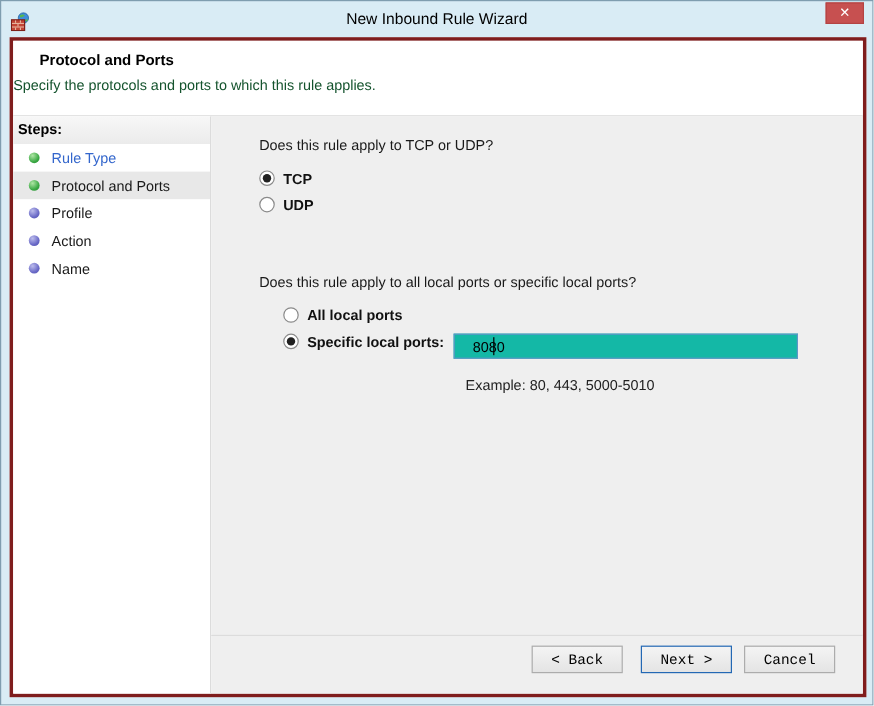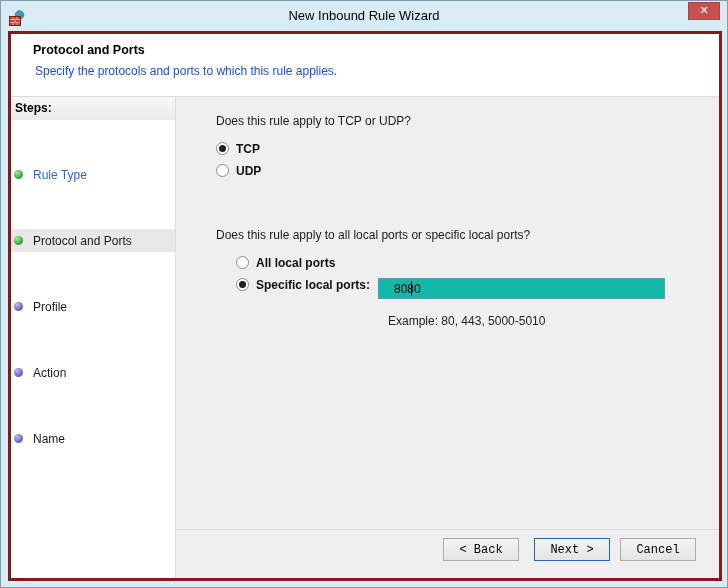--- a/index.html
+++ b/index.html
@@ -32,32 +32,32 @@
     width: 714px; height: 550px;
     background: #ffffff;
     border: 3px solid #7f1d1d;
     display: flex; flex-direction: column;
   }
   .header {
     height: 63px; background: #fff; border-bottom: 1px solid #dcdcdc;
     padding: 9px 0 0 0; flex: 0 0 auto;
   }
   .header-title { font-weight: bold; font-size: 12.5px; color: #000; padding-left: 22px; }
-  .header-subtitle { margin-top: 7px; padding-left: 24px; color: #1d4ed8; }
+  .header-subtitle { margin-top: 7px; padding-left: 0; color: #14532d; }
 
   .main { flex: 1; display: flex; min-height: 0; }
 
   
   .sidebar { width: 165px; background: #fff; border-right: 1px solid #dcdcdc; flex: 0 0 auto; }
   .steps-label {
     height: 23px; line-height: 23px; padding-left: 4px; font-weight: bold; color: #000;
     background: linear-gradient(#f7f7f7, #ebebeb);
   }
   .step {
-    height: 23px; display: flex; align-items: center; gap: 10px; padding-left: 3px; cursor: default; margin-top: 43px;
+    height: 23px; display: flex; align-items: center; gap: 10px; padding-left: 13px; cursor: default;
   }
   .step:first-of-type { margin-top: 2px; }
   .step .bullet { width: 9px; height: 9px; border-radius: 50%; flex: 0 0 auto; }
   .bullet.done    { background: radial-gradient(circle at 35% 30%, #aee6a4, #3aa843 62%, #2c8a35); }
   .bullet.pending { background: radial-gradient(circle at 35% 30%, #bcbcec, #6868c6 62%, #5353ae); }
   .step.link .step-label { color: #3366cc; cursor: pointer; }
   .step.current { background: #e8e8e8; }
 
   
   .rightcol { flex: 1; display: flex; flex-direction: column; min-width: 0; }

